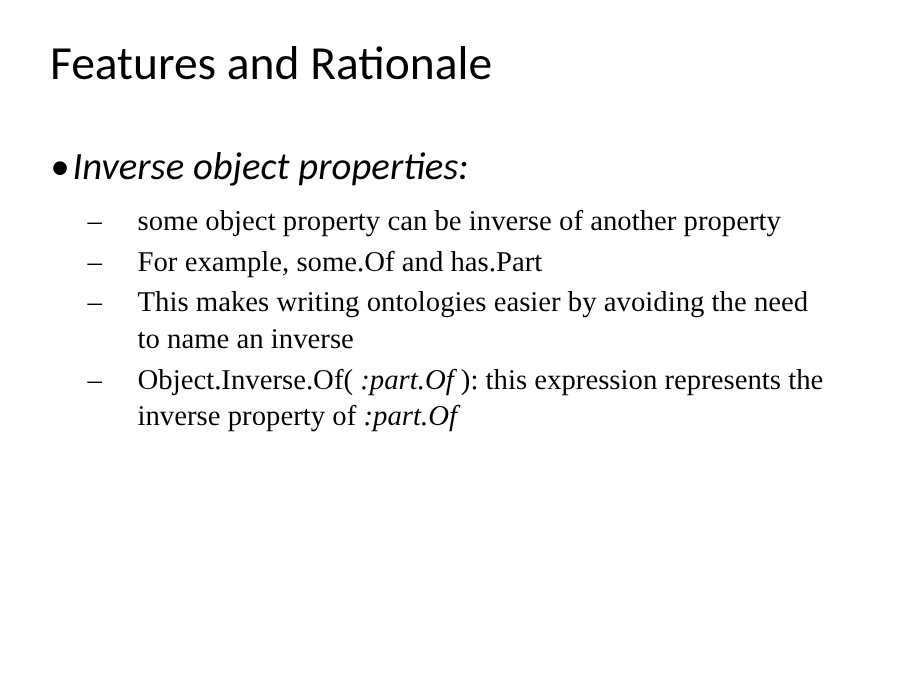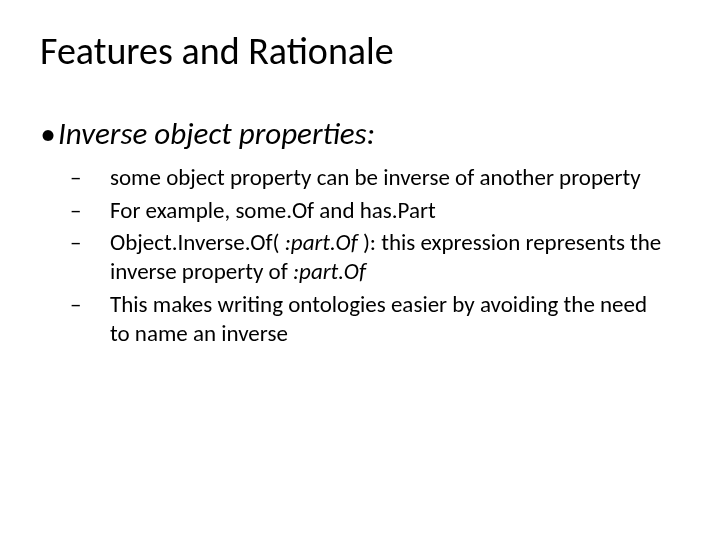--- a/index.html
+++ b/index.html
@@ -32,20 +32,21 @@
   .level1 .bullet {
     display: inline-block;
     width: 18px;
     margin-left: -18px;
   }
   .level2 {
     font-size: 23px;
     margin: 4px 0 4px 70px;
     text-indent: -20px;
     line-height: 1.25;
+    font-family: Liberation Serif, serif;
   }
   .level2 .dash {
     display: inline-block;
     width: 20px;
   }
   .italic { font-style: italic; }
 </style>
 </head>
 <body>
 
@@ -59,20 +60,20 @@
 
   <div class="level2">
     <span class="dash">–</span><span>some object property can be inverse of another property</span>
   </div>
 
   <div class="level2">
     <span class="dash">–</span><span>For example, some.Of and has.Part</span>
   </div>
 
   <div class="level2">
-    <span class="dash">–</span><span>Object.Inverse.Of( </span><span class="italic">:part.Of</span><span> ): this expression represents the inverse property of </span><span class="italic">:part.Of</span>
+    <span class="dash">–</span><span>This makes writing ontologies easier by avoiding the need to name an inverse</span>
   </div>
 
   <div class="level2">
-    <span class="dash">–</span><span>This makes writing ontologies easier by avoiding the need to name an inverse</span>
+    <span class="dash">–</span><span>Object.Inverse.Of( </span><span class="italic">:part.Of</span><span> ): this expression represents the inverse property of </span><span class="italic">:part.Of</span>
   </div>
 
 </div>
 
 </body></html>

